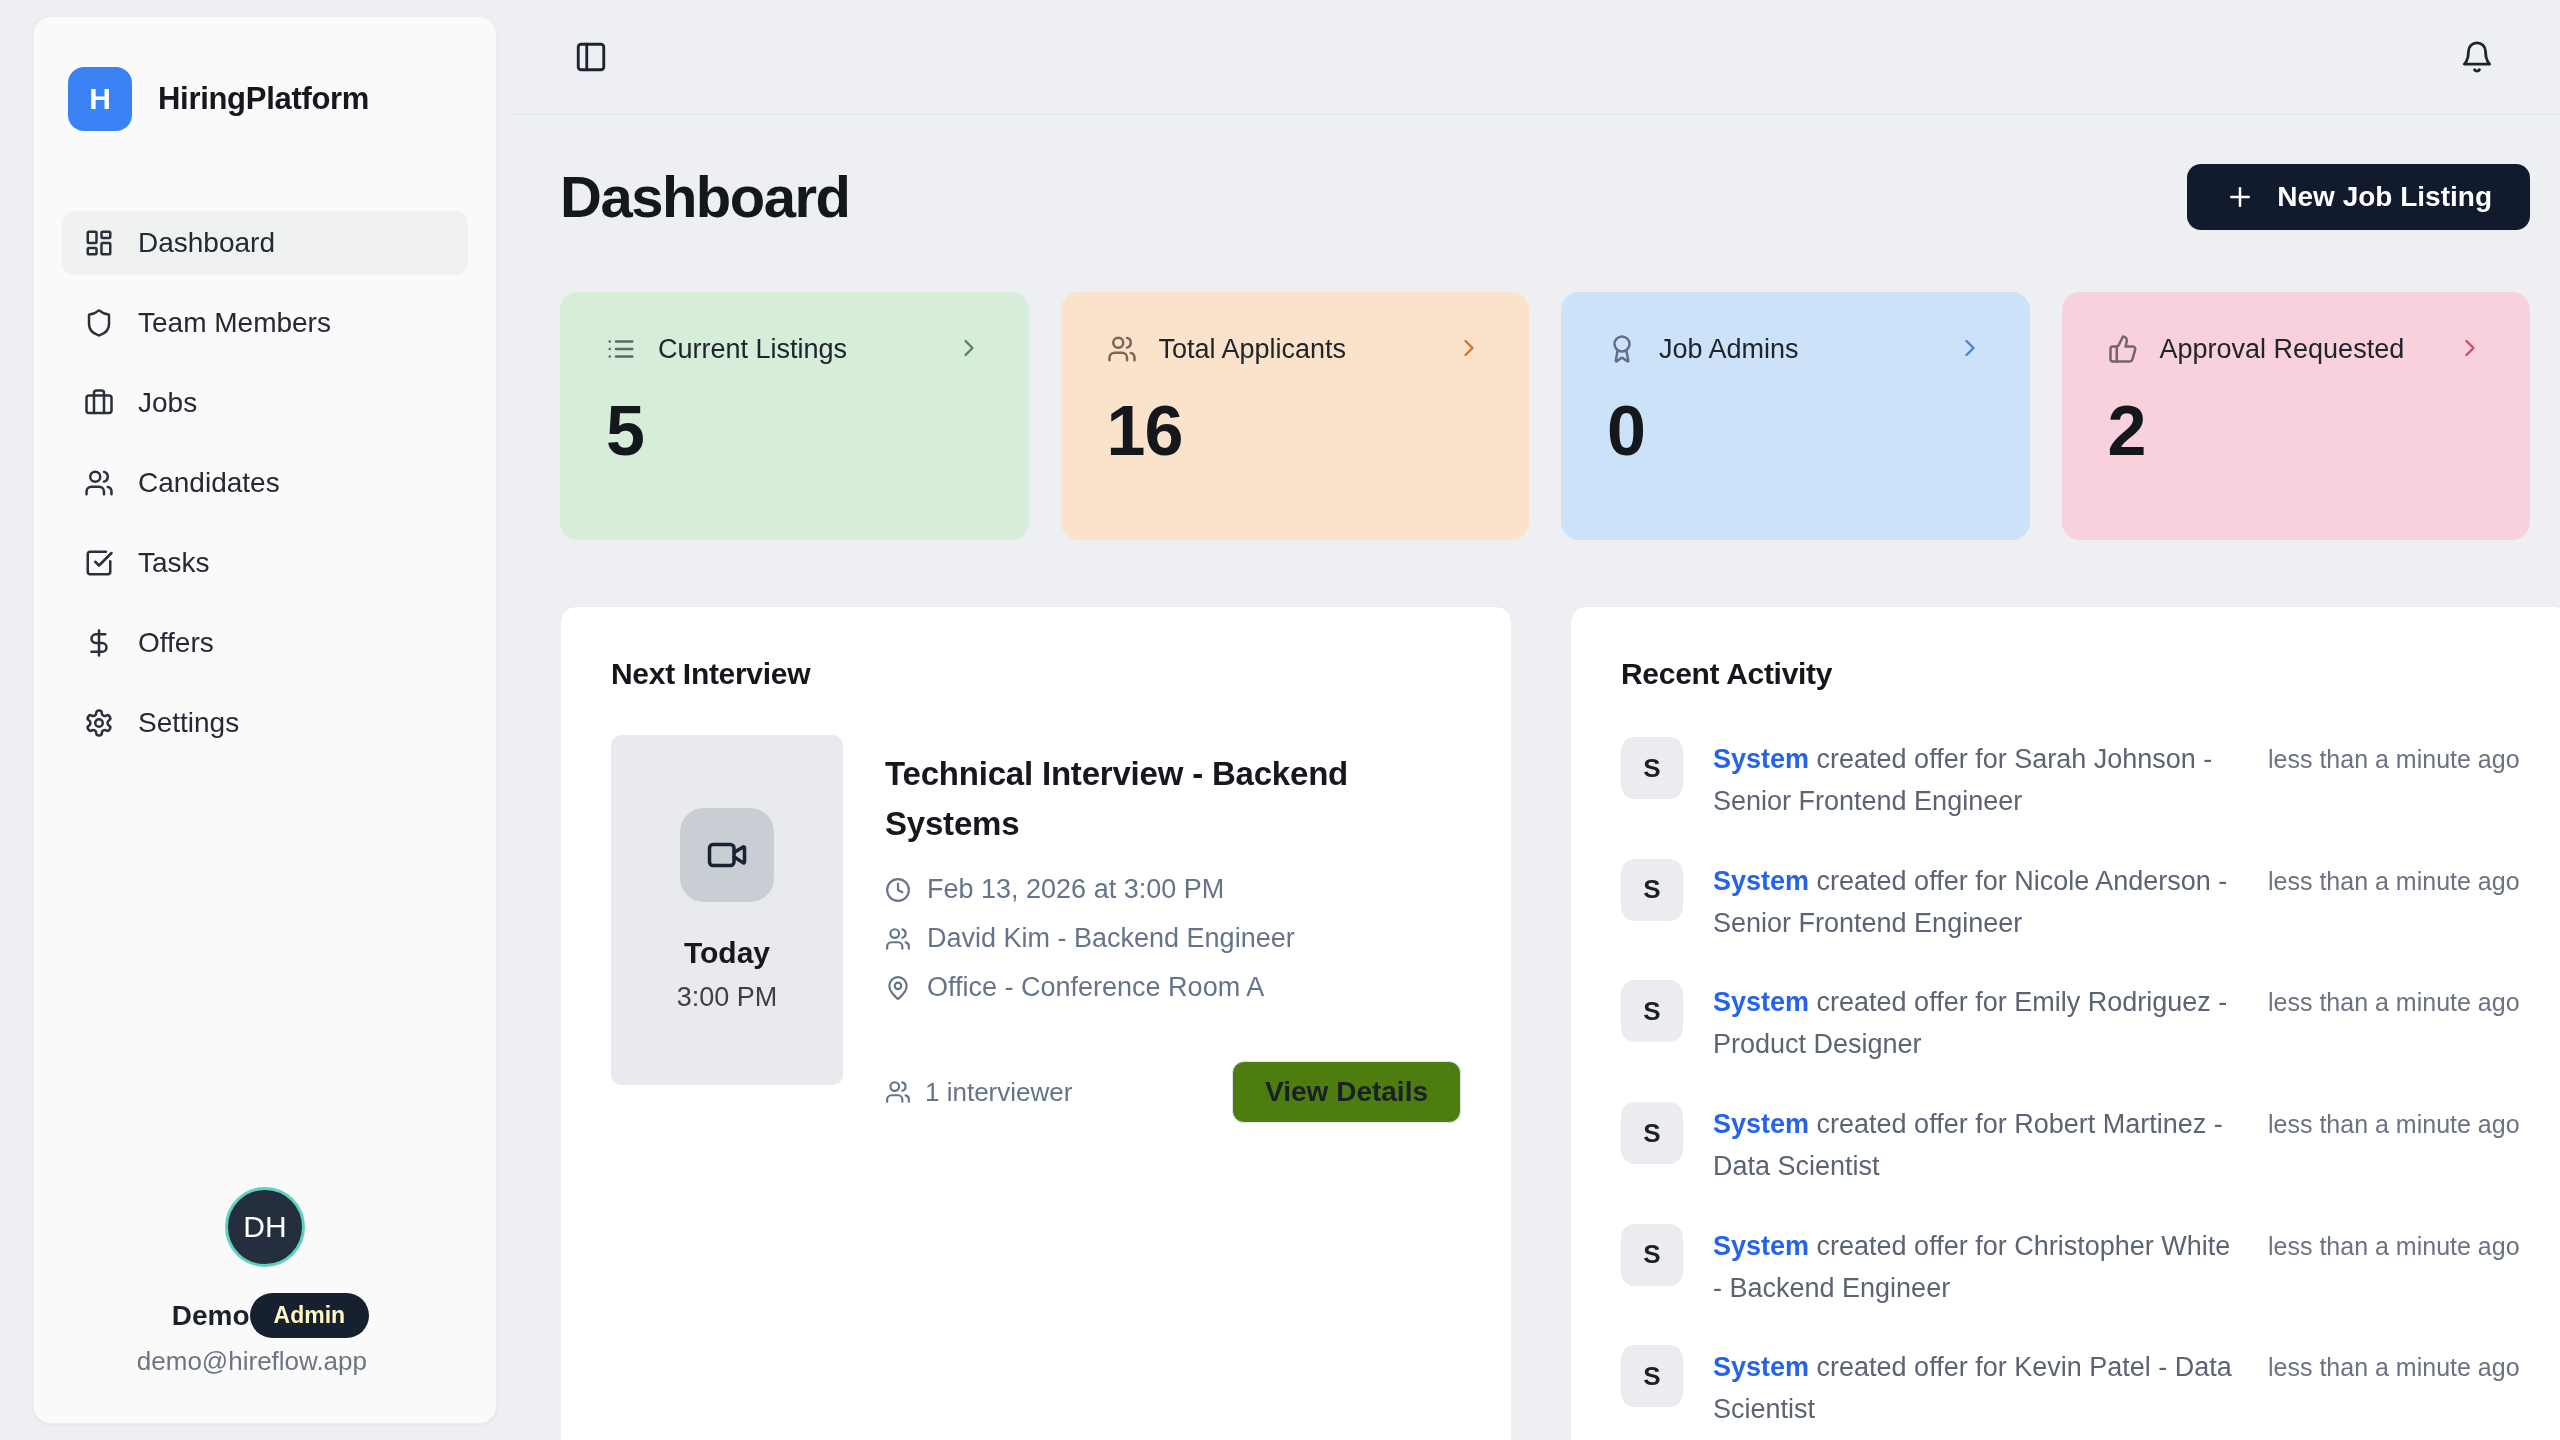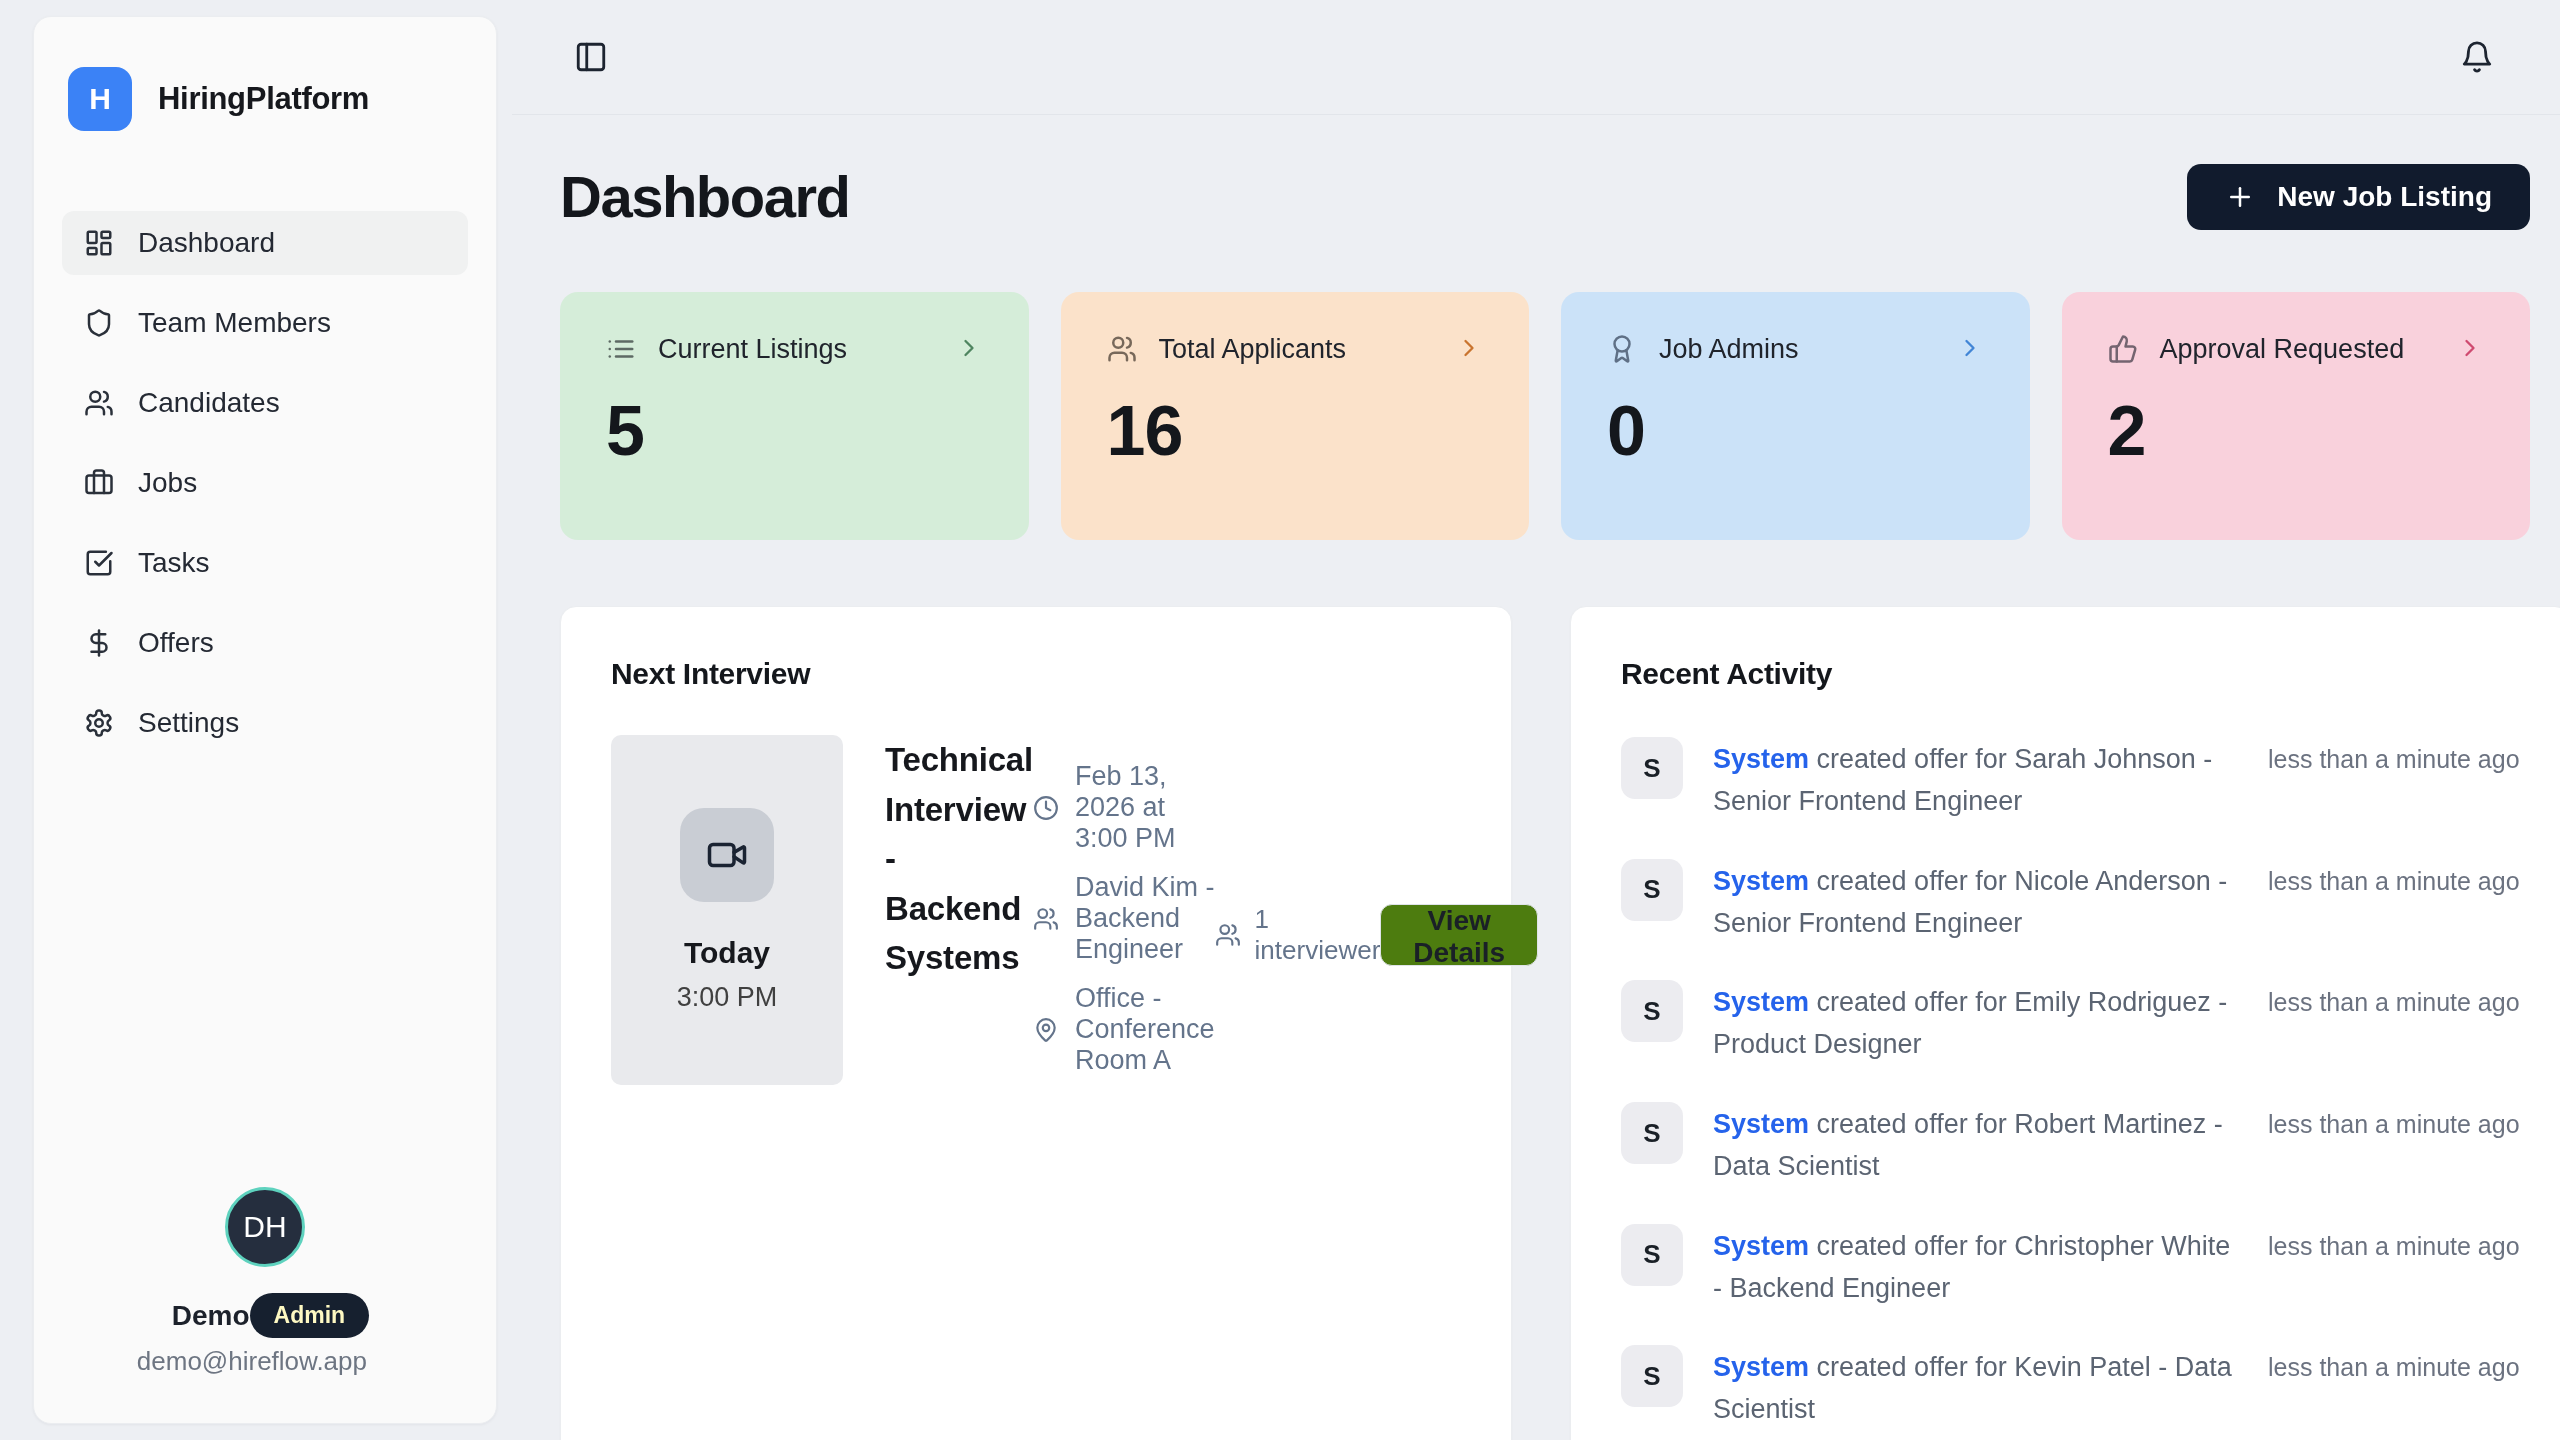--- a/index.html
+++ b/index.html
@@ -92,21 +92,21 @@
     width:232px; height:350px; flex-shrink:0; background:#e9eaed; border-radius:10px;
     display:flex; flex-direction:column; align-items:center; justify-content:center;
   }
   .iv-tile-icon {
     width:94px; height:94px; border-radius:24px; background:#c9cdd4; color:#1a2332;
     display:flex; align-items:center; justify-content:center;
   }
   .iv-day { margin-top:34px; font-size:30px; font-weight:700; color:#16181d; }
   .iv-time { margin-top:12px; font-size:27px; color:#404040; }
 
-  .iv-right { flex:1; display:flex; flex-direction:row; }
+  .iv-right { flex:1; display:flex; flex-direction:column;margin-top:14px; }
   .iv-title { font-size:33px; font-weight:700; color:#16181d; line-height:1.5; letter-spacing:-.2px; }
   .iv-metas { margin-top:26px; }
   .iv-meta { display:flex; align-items:center; gap:16px; color:#64748b; font-size:27px; margin-bottom:18px; }
   .iv-meta .ic { color:#64748b; flex-shrink:0; }
   .iv-bottom { margin-top:40px; display:flex; align-items:center; }
   .iv-count { display:flex; align-items:center; gap:14px; color:#64748b; font-size:26px; }
   .ghost-btn {
     margin-left:auto; background:#4d7c0f; border:1px solid #dfe3e9; border-radius:12px;
     padding:0 32px; height:62px; font-size:28px; font-weight:600; color:#1a2027;
     font-family:inherit; cursor:pointer;text-align:center;
@@ -149,36 +149,36 @@
       <span class="ic">
         <svg width="30" height="30" viewBox="0 0 24 24" fill="none" stroke="currentColor" stroke-width="2" stroke-linecap="round" stroke-linejoin="round">
             <path d="M20 13c0 5-3.5 7.5-7.66 8.95a1 1 0 0 1-.67-.01C7.5 20.5 4 18 4 13V6a1 1 0 0 1 1-1c2 0 4.5-1.2 6.24-2.72a1.17 1.17 0 0 1 1.52 0C14.51 3.81 17 5 19 5a1 1 0 0 1 1 1z"></path>
           </svg>
       </span>
       <span>Team Members</span>
     </div>
     <div class="nav-item">
       <span class="ic">
         <svg width="30" height="30" viewBox="0 0 24 24" fill="none" stroke="currentColor" stroke-width="2" stroke-linecap="round" stroke-linejoin="round">
+            <path d="M16 20V4a2 2 0 0 0-2-2h-4a2 2 0 0 0-2 2v16"></path>
+            <rect width="20" height="14" x="2" y="6" rx="2"></rect>
+          </svg>
+      </span>
+      <span>Jobs</span>
+    </div>
+    <div class="nav-item">
+      <span class="ic">
+        <svg width="30" height="30" viewBox="0 0 24 24" fill="none" stroke="currentColor" stroke-width="2" stroke-linecap="round" stroke-linejoin="round">
             <path d="M16 21v-2a4 4 0 0 0-4-4H6a4 4 0 0 0-4 4v2"></path>
             <circle cx="9" cy="7" r="4"></circle>
             <path d="M22 21v-2a4 4 0 0 0-3-3.87"></path>
             <path d="M16 3.13a4 4 0 0 1 0 7.75"></path>
           </svg>
       </span>
       <span>Candidates</span>
-    </div>
-    <div class="nav-item">
-      <span class="ic">
-        <svg width="30" height="30" viewBox="0 0 24 24" fill="none" stroke="currentColor" stroke-width="2" stroke-linecap="round" stroke-linejoin="round">
-            <path d="M16 20V4a2 2 0 0 0-2-2h-4a2 2 0 0 0-2 2v16"></path>
-            <rect width="20" height="14" x="2" y="6" rx="2"></rect>
-          </svg>
-      </span>
-      <span>Jobs</span>
     </div>
     <div class="nav-item">
       <span class="ic">
         <svg width="30" height="30" viewBox="0 0 24 24" fill="none" stroke="currentColor" stroke-width="2" stroke-linecap="round" stroke-linejoin="round">
             <path d="M21 10.5V19a2 2 0 0 1-2 2H5a2 2 0 0 1-2-2V5a2 2 0 0 1 2-2h12.5"></path>
             <path d="m9 11 3 3L22 4"></path>
           </svg>
       </span>
       <span>Tasks</span>
     </div>

